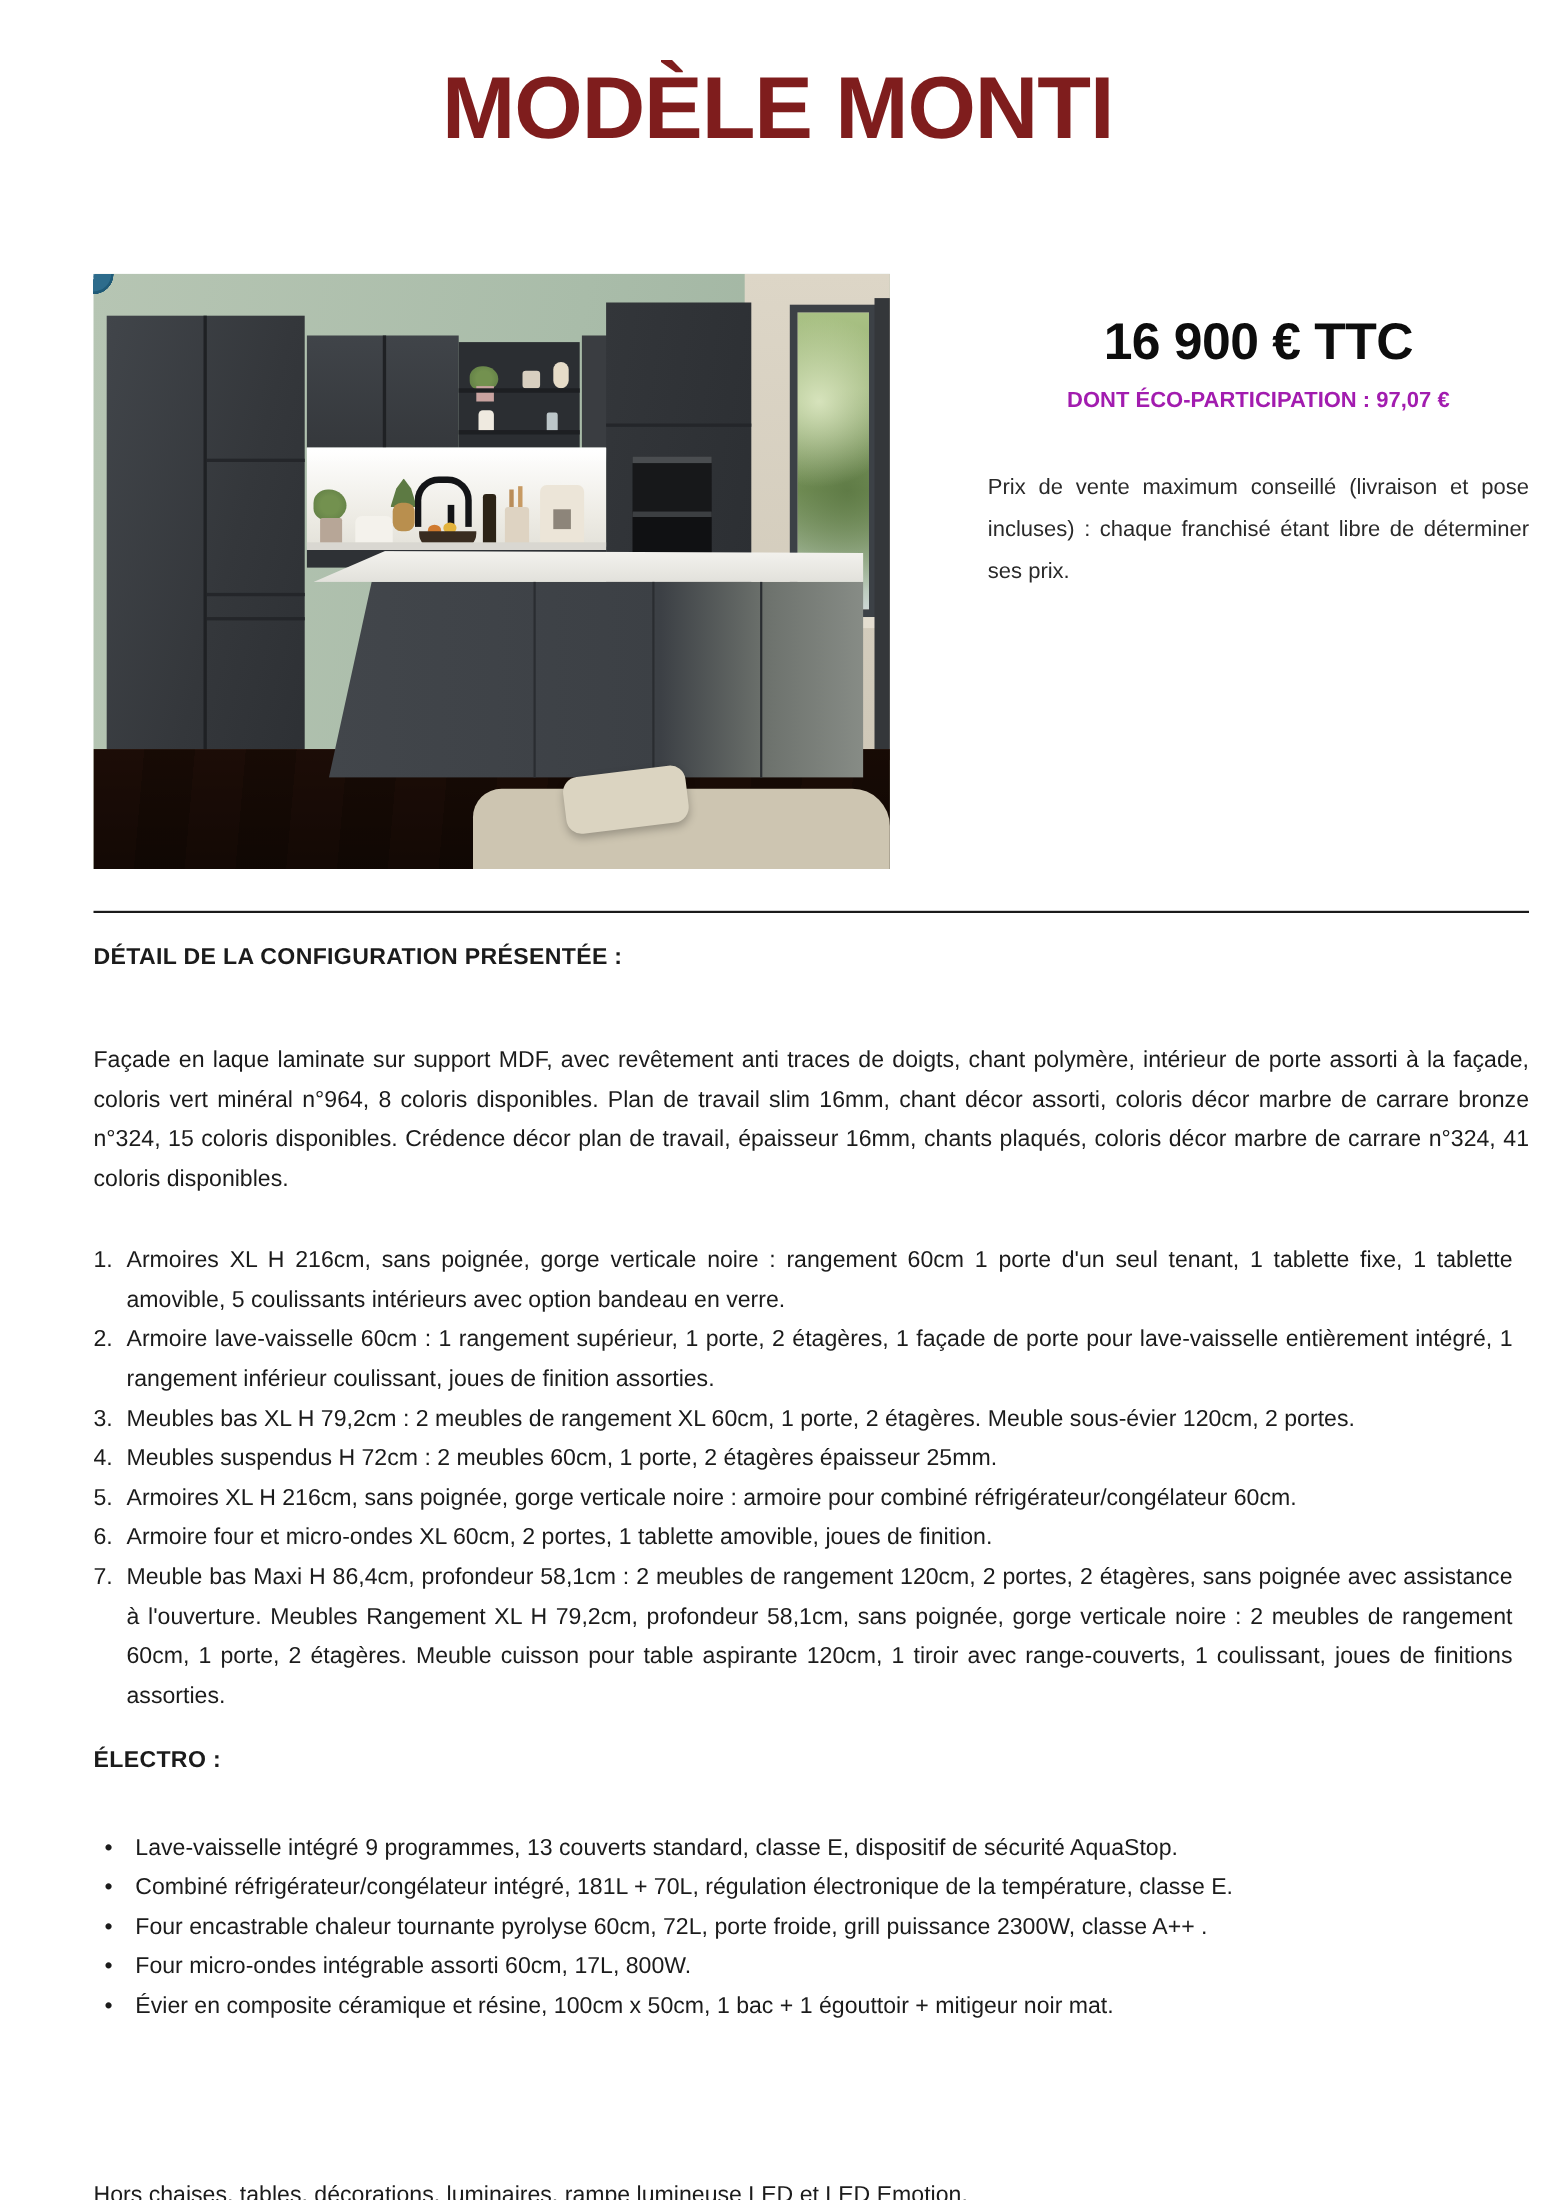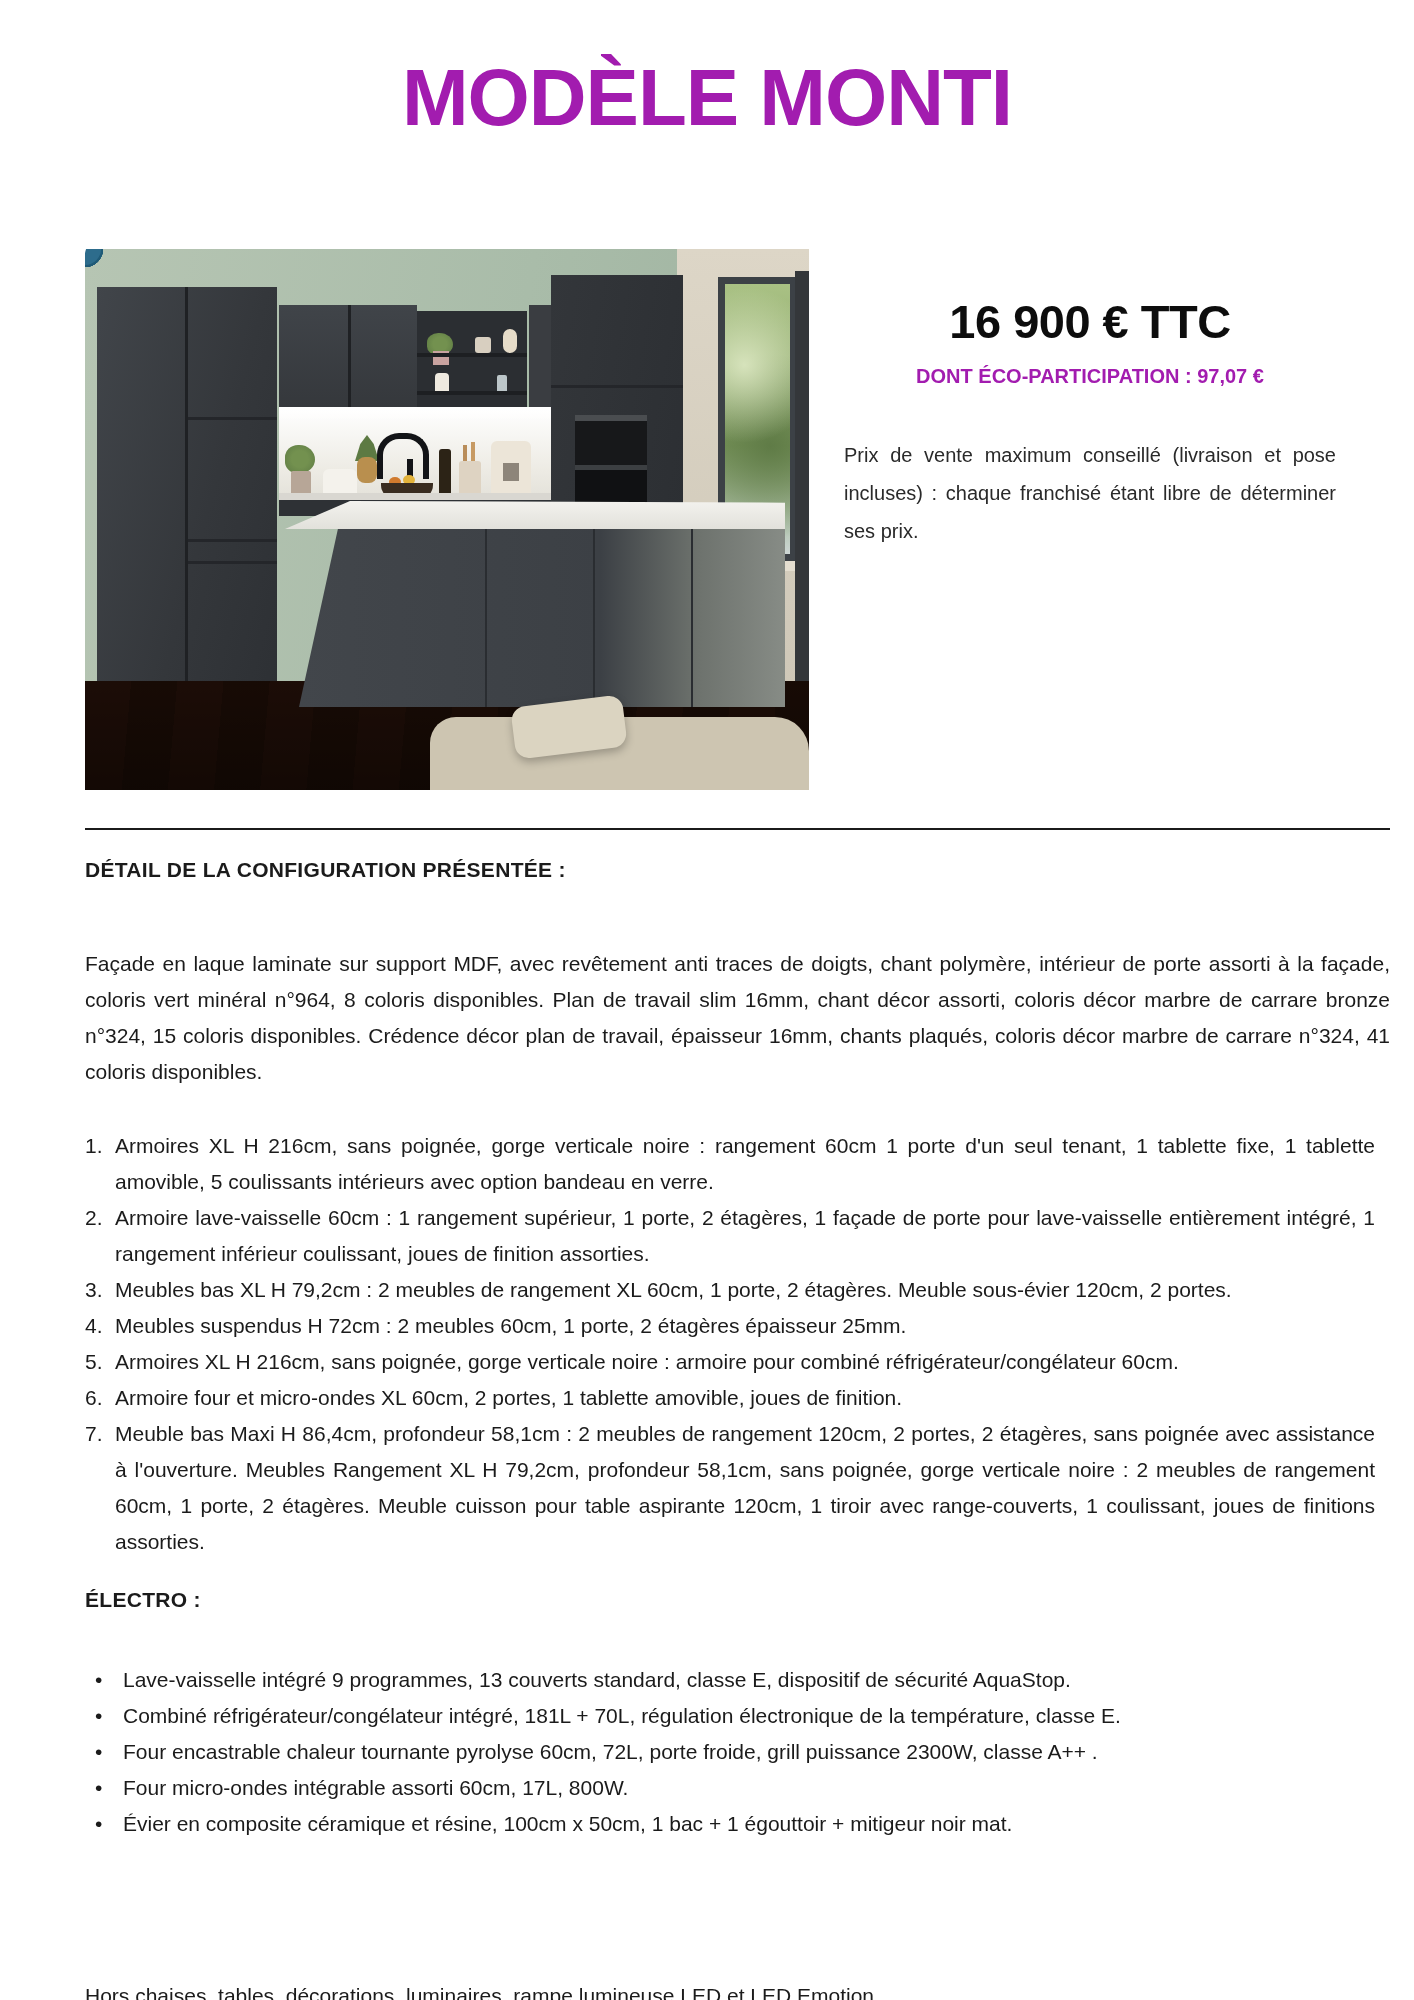--- a/index.html
+++ b/index.html
@@ -3,21 +3,21 @@
 <meta charset="utf-8">
 <style>
   html,body{margin:0;padding:0;background:#ffffff;}
   #page{
     position:relative;width:1414px;height:2000px;background:#ffffff;
     font-family:"Liberation Sans",sans-serif;color:#1b1b1b;overflow:hidden;
   }
   
   .page-title{
     position:absolute;top:52px;left:0;width:100%;text-align:center;
-    font-size:80px;font-weight:700;letter-spacing:-1px;color:#a21caf;
+    font-size:80px;font-weight:700;letter-spacing:-1px;color:#7f1d1d;
   }
   
   .photo{
     position:absolute;left:85px;top:249px;width:724px;height:541px;
     overflow:hidden;background:linear-gradient(100deg,#b6c5b3 0%,#a9bca9 55%,#9eb29f 100%);
   }
   .photo *{position:absolute;}
   .right-wall{left:592px;top:0;width:132px;height:438px;background:linear-gradient(#ddd6c7,#cfc8b8);}
   .window{left:633px;top:28px;width:79px;height:284px;border:7px solid #3c4146;box-sizing:border-box;
     background:
@@ -67,21 +67,21 @@
   .island-seam{top:280px;width:2px;height:178px;background:#2a2d31;}
   .sofa{left:345px;top:468px;width:379px;height:73px;background:#cdc5b1;border-radius:26px 34px 0 0;}
   .cushion{left:428px;top:452px;width:112px;height:52px;background:#dbd4c1;border-radius:14px;transform:rotate(-7deg);box-shadow:0 4px 8px rgba(0,0,0,.25);}
   
   .marker{
     position:absolute;width:36px;height:36px;margin:-18px 0 0 -18px;border-radius:50%;
     background:#2d6c8c;border:2px solid #1f5a77;box-sizing:border-box;
     color:#ffffff;font-size:19px;display:flex;align-items:center;justify-content:center;
   }
   
-  .price-col{position:absolute;left:844px;top:282px;width:492px;margin-top:12px;}
+  .price-col{position:absolute;left:898px;top:282px;width:492px;}
   .price{font-size:47px;font-weight:700;text-align:center;color:#0d0d0d;letter-spacing:-.5px;}
   .eco{font-size:20px;font-weight:700;text-align:center;margin-top:16px;color:#a21caf;}
   .price-para{font-size:20px;line-height:38px;text-align:justify;margin-top:48px;color:#2a2a2a;}
   .price-para + .price-para{margin-top:38px;}
   
   .rule{position:absolute;left:85px;top:828px;width:1305px;height:2px;background:#1b1b1b;}
   
   .details-heading{position:absolute;left:85px;top:858px;font-size:21px;font-weight:700;letter-spacing:.3px;}
   .intro{position:absolute;left:85px;top:946px;width:1305px;font-size:21px;line-height:36px;text-align:justify;}
   ol.config{position:absolute;left:85px;top:1128px;width:1290px;margin:0;padding:0;list-style:none;

